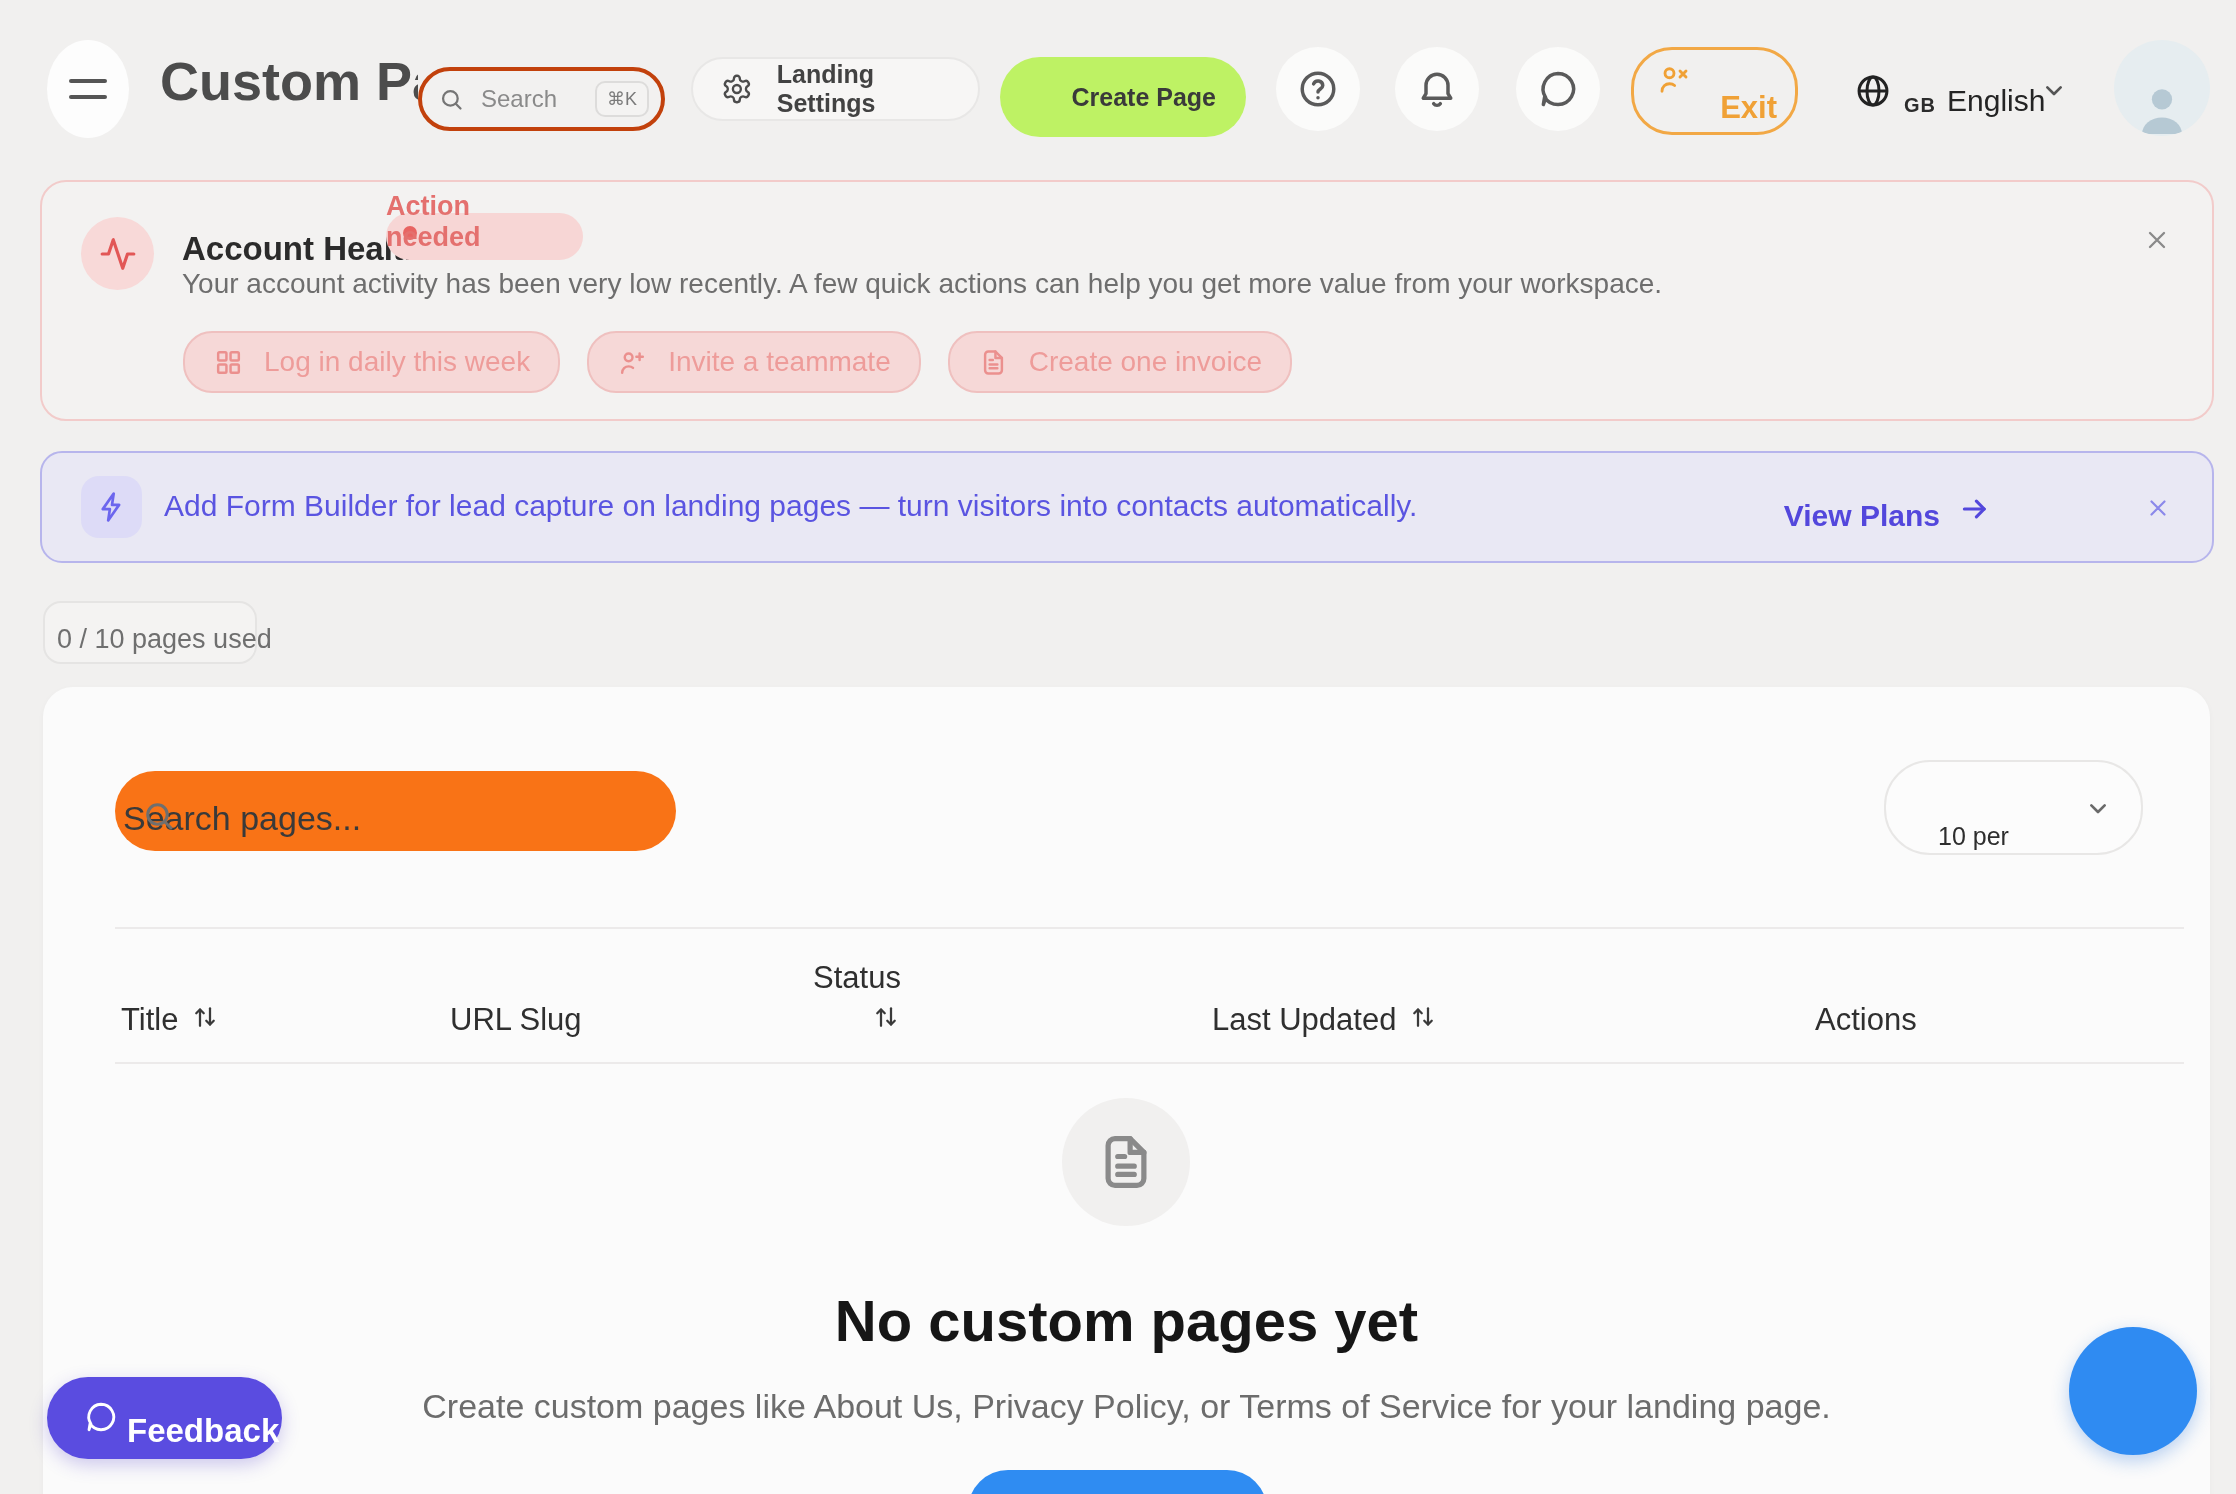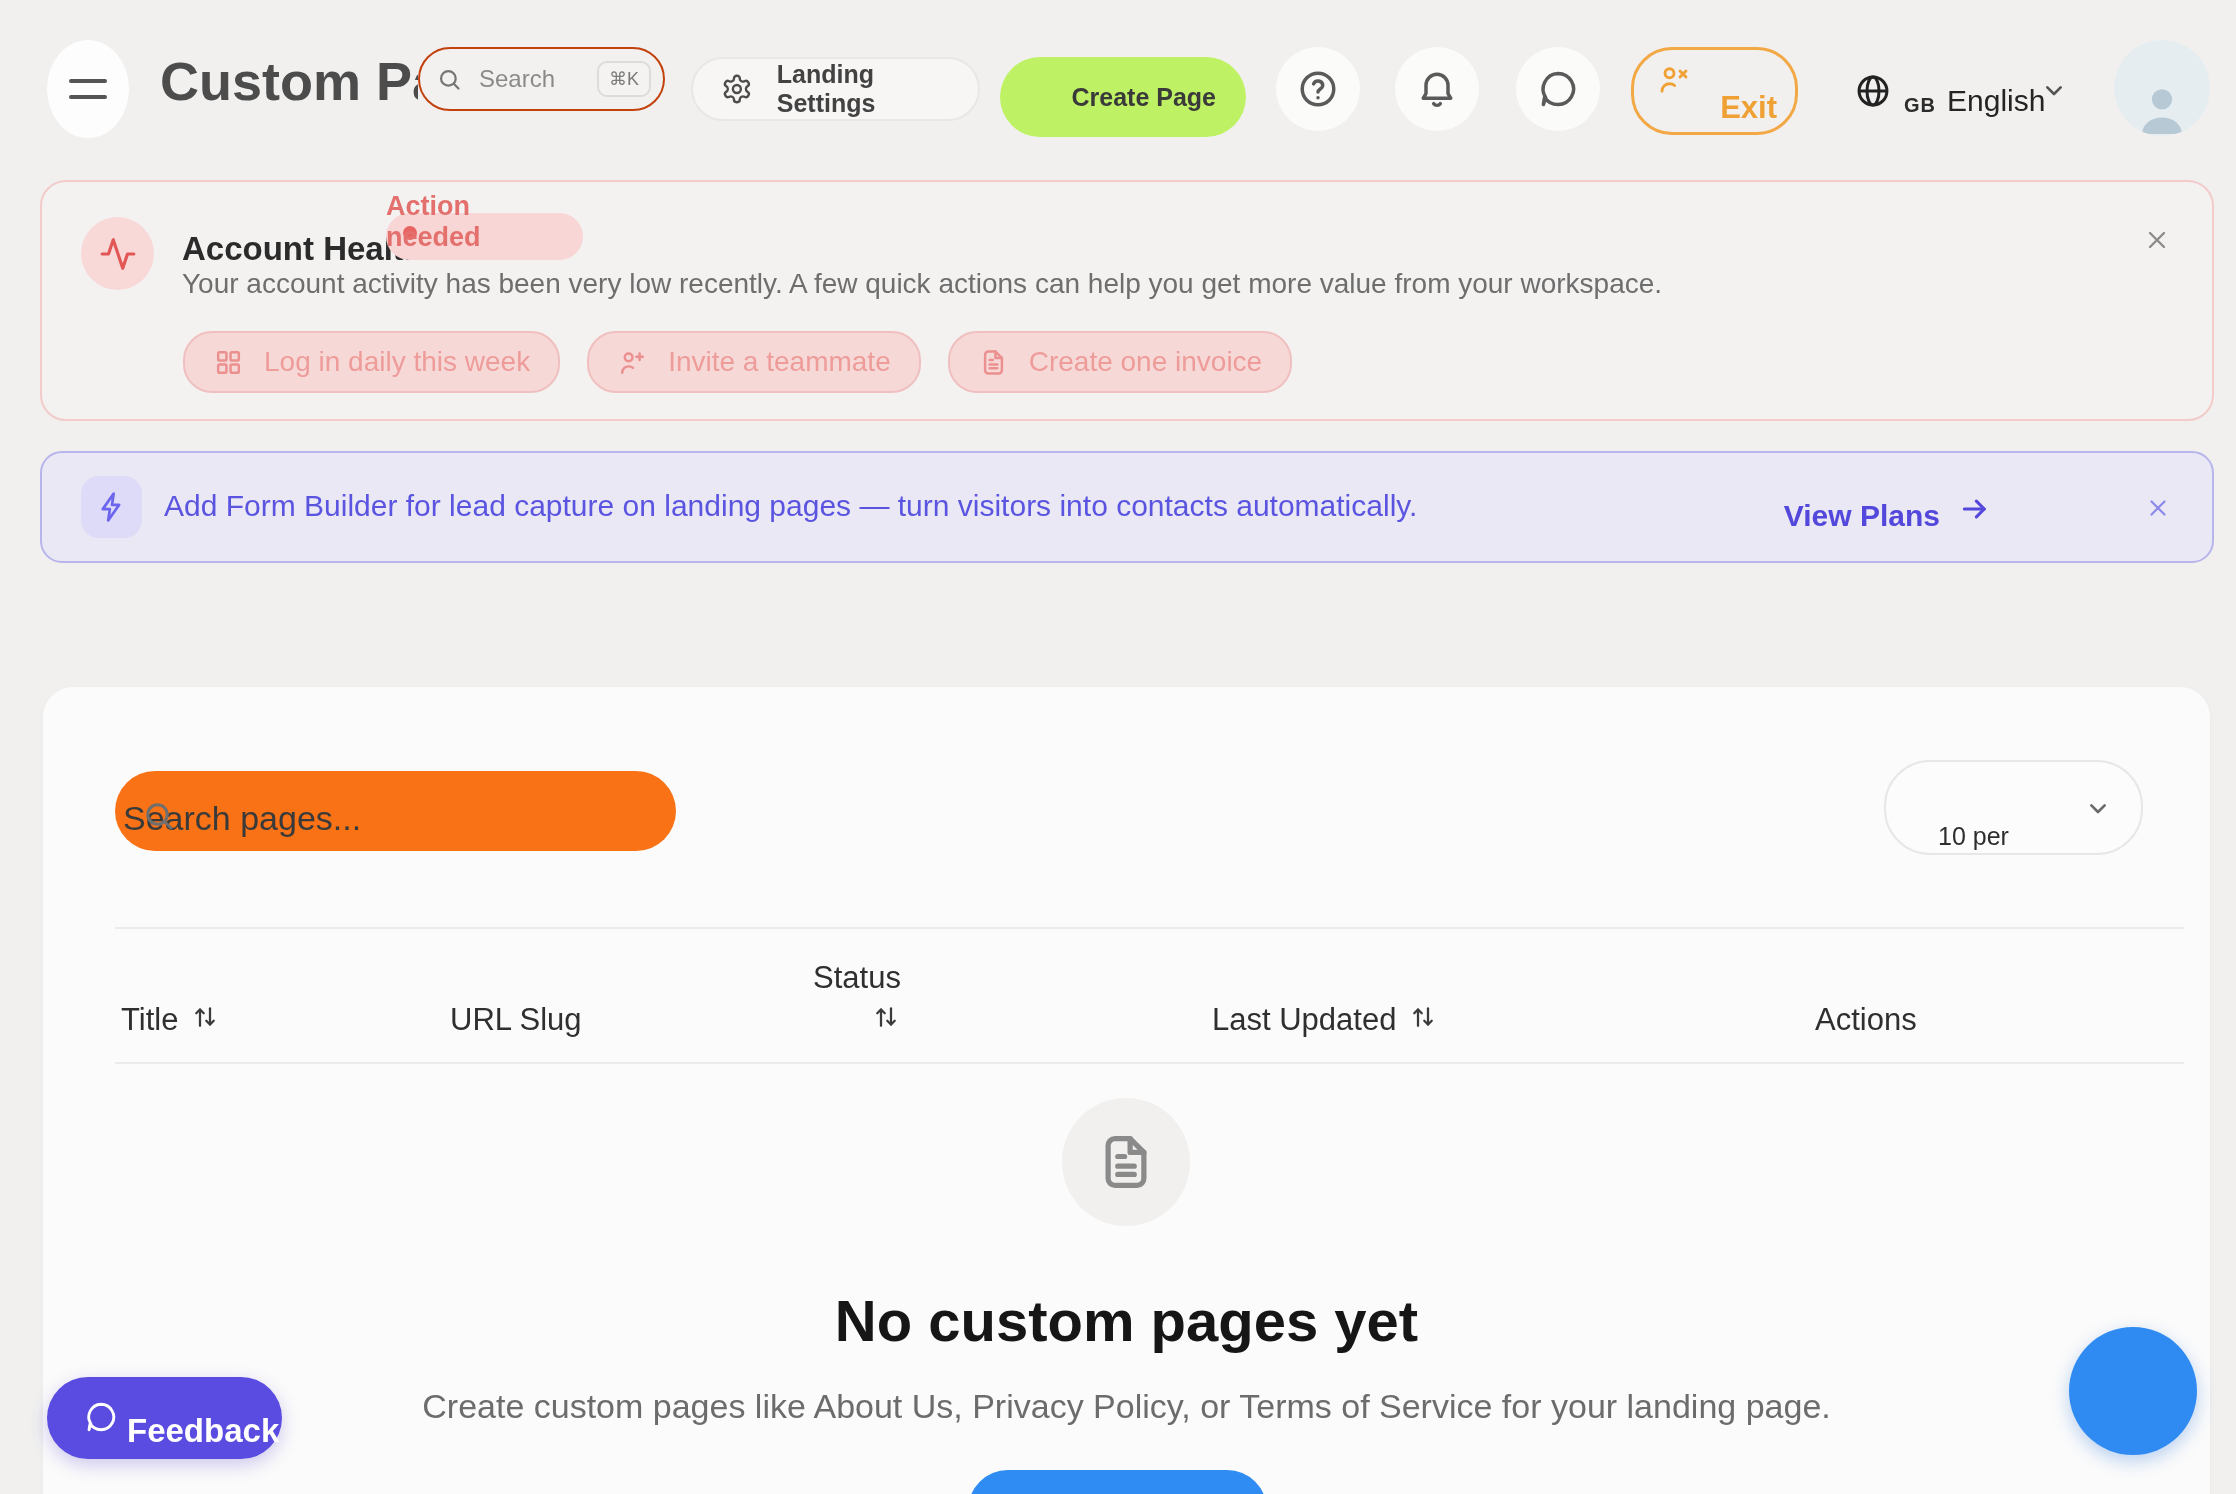--- a/index.html
+++ b/index.html
@@ -9,21 +9,21 @@
   .pill{border-radius:999px;display:flex;align-items:center;box-sizing:border-box;}
   svg{display:block;}
   .icnbtn{width:84px;height:84px;border-radius:50%;background:#fbfbfa;display:flex;
           align-items:center;justify-content:center;color:#5a5a5a;}
   
   .hamburger{left:47px;top:40px;width:82px;height:98px;border-radius:50%;background:#fdfdfd;
              display:flex;flex-direction:column;align-items:center;justify-content:center;gap:12px;}
   .hamburger i{display:block;width:38px;height:4px;background:#555;border-radius:2px;}
   .page-title{left:160px;top:50px;width:258px;overflow:hidden;white-space:nowrap;
               font-size:54px;font-weight:700;color:#4c4c4c;}
-  .hsearch{left:418px;top:47px;width:247px;height:64px;border:2px solid #c2410c;background:#f2f1f0;padding:0 12px 0 16px;}
+  .hsearch{left:418px;top:67px;width:247px;height:64px;border:4px solid #c2410c;background:#f2f1f0;padding:0 12px 0 16px;}
   .hsearch .lbl{font-size:24px;color:#8a8a8a;margin-left:16px;}
   .kbd{margin-left:auto;border:2px solid #dddcdb;border-radius:10px;padding:5px 10px;
        font-size:18px;color:#7a7a7a;background:#f4f3f2;}
   .lset{left:691px;top:57px;width:289px;height:64px;background:#f7f6f5;border:2px solid #e8e7e6;padding-left:28px;color:#4c4c4c;}
   .lset .lbl{font-size:25px;font-weight:600;color:#424242;margin-left:24px;}
   .cpage{left:1000px;top:57px;width:246px;height:80px;background:#bef264;justify-content:flex-end;padding-right:30px;}
   .cpage .lbl{font-size:25px;font-weight:600;color:#3a3a3a;}
   .exitbtn{left:1631px;top:47px;width:161px;height:82px;border-radius:41px;border:3px solid #f2a845;color:#f0a136;}
   .exitbtn .lbl{position:absolute;right:18px;bottom:6px;font-size:31px;font-weight:700;}
   .langsel{left:1848px;top:40px;width:240px;height:96px;}
@@ -309,20 +309,23 @@
       <span class="lbl">View Plans</span>
       <svg width="34" height="34">
           <use href="#i-arrow"></use>
         </svg>
     </div>
     <svg class="abs" width="26" height="26" style="left:2103px;top:42px;color:#8b88ea;">
         <use href="#i-x"></use>
       </svg>
   </div>
 
+  <div class="abs usage">
+    <span class="lbl">0 / 10 pages used</span>
+  </div>
 
   <div class="abs card">
 
     <div class="abs psearch">
       <input type="text" placeholder="Search pages..." style="">
       <svg class="mag" width="36" height="36">
           <use href="#i-search"></use>
         </svg>
     </div>
 

